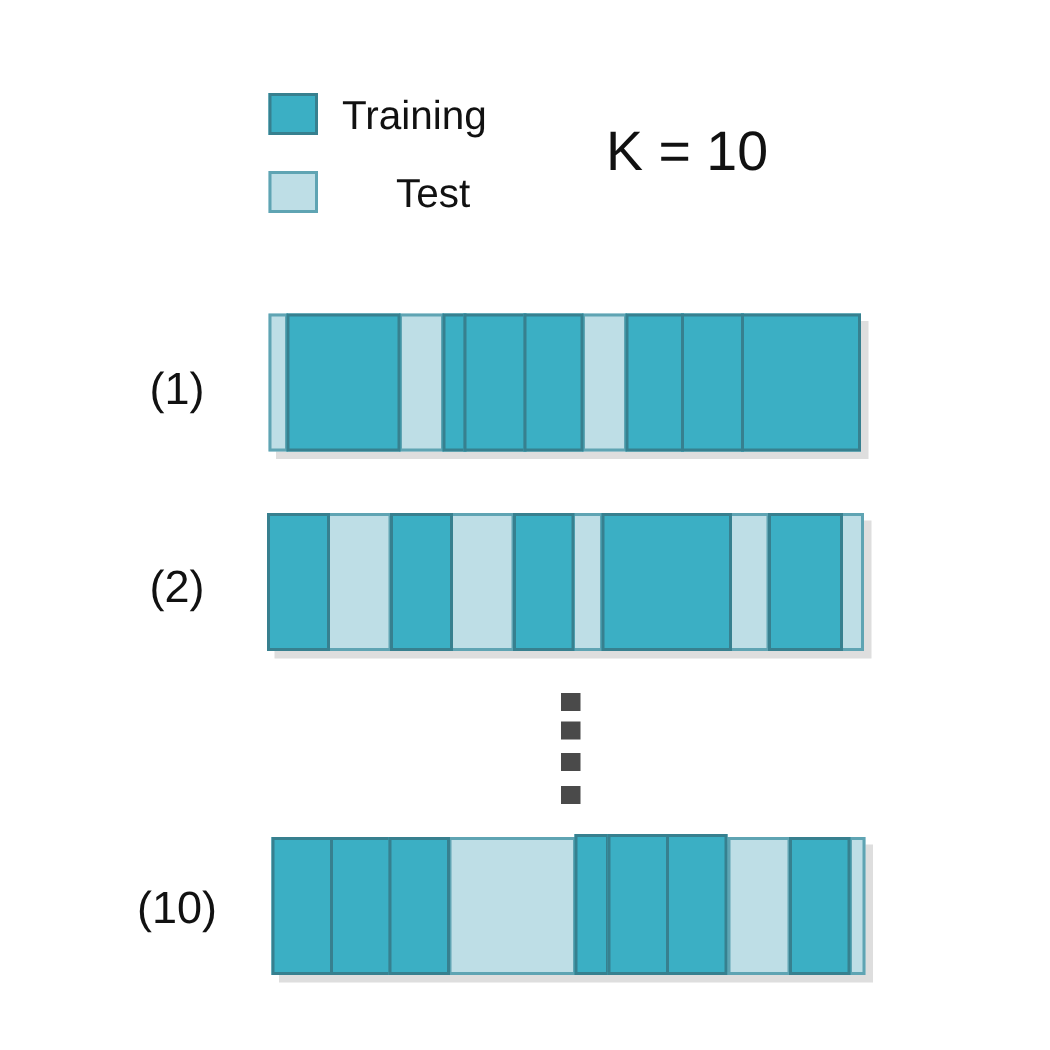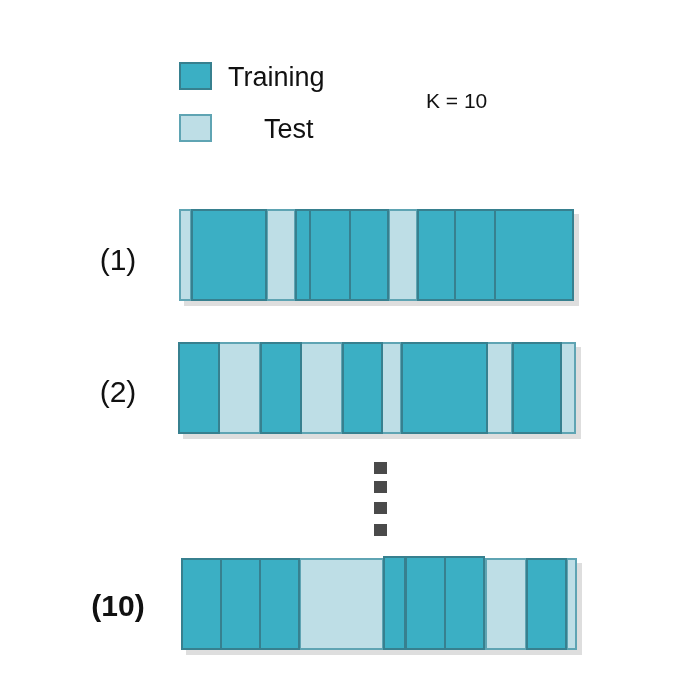--- a/index.html
+++ b/index.html
@@ -2,21 +2,21 @@
 <html><head>
   <meta charset="utf-8">
   <style>
     html, body { margin: 0; padding: 0; background: #ffffff; }
     body { width: 700px; height: 700px; position: relative; overflow: hidden;
            font-family: "Liberation Sans", "DejaVu Sans", sans-serif; color: #111; }
     .legend-swatch { position: absolute; width: 33px; height: 28px; box-sizing: border-box; }
     .legend-swatch::after { content: ""; position: absolute; left: 3px; top: 3px; width: 100%; height: 100%;
                             background: #dedede; z-index: -1; }
     .legend-label { position: absolute; font-size: 27px; line-height: 30px; text-align: right; }
-    .k-label { position: absolute; font-size: 21px; line-height: 30px; left: 426px; top: 86px; }
+    .k-label { position: absolute; font-size: 37px; line-height: 30px; left: 404px; top: 86px; }
     .row-label { position: absolute; font-size: 30px; line-height: 34px; width: 80px; text-align: center; }
     .fold { position: absolute; height: 92px; }
     .shadow { position: absolute; background: #dedede; }
     .seg { position: absolute; box-sizing: border-box; }
     .seg.train { background: #3bafc4; border: 2px solid #37808f; z-index: 2; }
     .seg.test { background: #bedee6; border: 2px solid #5fa4b3; z-index: 1; }
     .dot { position: absolute; width: 13px; height: 12px; background: #4a4a4a; }
   </style>
 </head>
 <body>
@@ -25,21 +25,21 @@
   <div class="legend-swatch" style="left:179px; top:62px; background:#3bafc4; border:2px solid #37808f;"></div>
   <div class="legend-label" style="left:228px; top:62px;">Training</div>
   <div class="legend-swatch" style="left:179px; top:114px; background:#bedee6; border:2px solid #5fa4b3;"></div>
   <div class="legend-label" style="left:228px; top:114px;margin-left:36px;">Test</div>
 </div>
 
 <div class="k-label">K = 10</div>
 
 <div class="row-label" style="left:78px; top:243px;">(1)</div>
 <div class="row-label" style="left:78px; top:375px;">(2)</div>
-<div class="row-label" style="left:78px; top:589px;font-weight:bold;">(10)</div>
+<div class="row-label" style="left:78px; top:589px;">(10)</div>
 
 <div class="fold"></div>
 <div class="fold"></div>
 <div class="fold"></div>
 
 <div>
   <div class="dot" style="left:374px; top:462px;"></div>
   <div class="dot" style="left:374px; top:481px;"></div>
   <div class="dot" style="left:374px; top:502px;"></div>
   <div class="dot" style="left:374px; top:524px;"></div>

